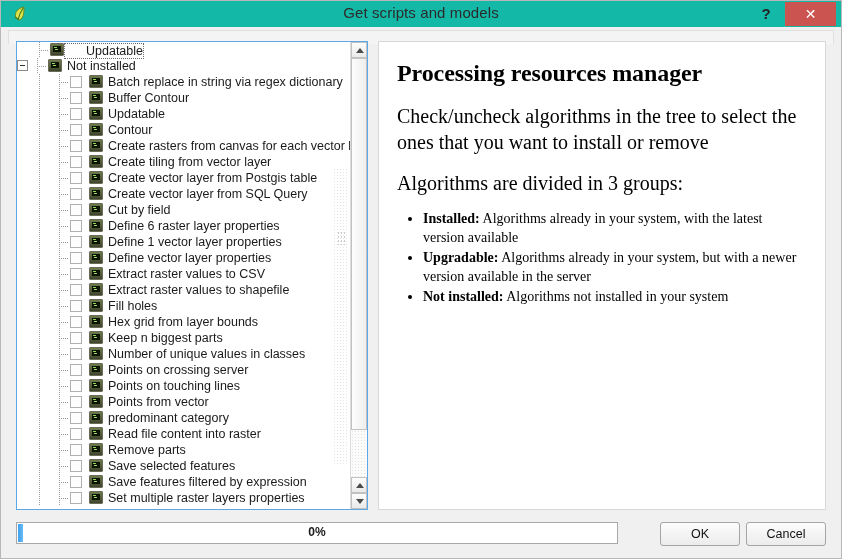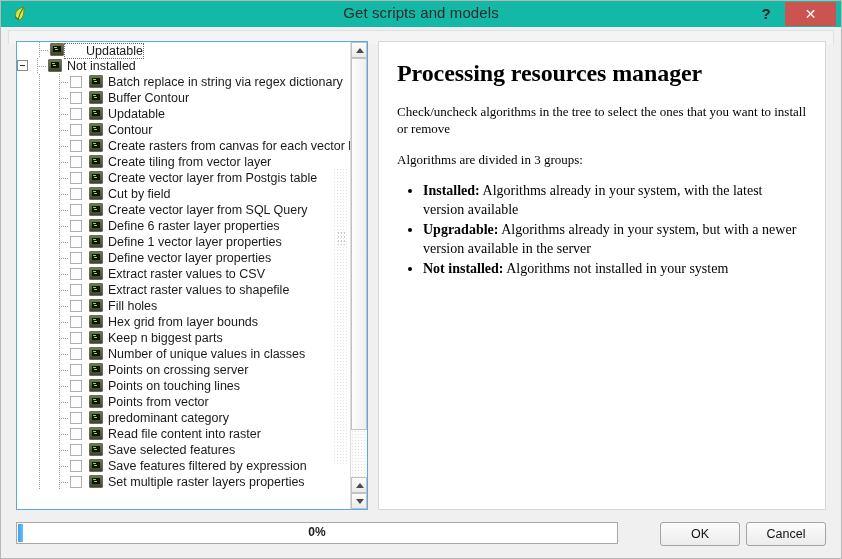--- a/index.html
+++ b/index.html
@@ -142,21 +142,21 @@
   .desc-panel{
     position:absolute;left:377px;top:14px;right:15px;height:469px;
     background:#ffffff;border:1px solid #d8d8d8;box-sizing:border-box;
     padding:14px 18px;overflow:hidden;
     font-family:"Liberation Serif", serif;
     color:#000;
   }
   .desc-panel h1{
     margin:4px 0 16px 0;font-size:24px;font-weight:bold;letter-spacing:-.1px;
   }
-  .desc-panel p{margin:0 0 14px 0;font-size:13px;line-height:1.32;}
+  .desc-panel p{margin:0 0 14px 0;font-size:20px;line-height:1.32;}
   .desc-panel ul{margin:0;padding-left:26px;}
   .desc-panel li{font-size:14px;line-height:1.32;margin-bottom:2px;}
   .desc-panel li b{font-weight:bold;}
 
   
   .progress{
     position:absolute;left:15px;top:495px;width:602px;height:22px;
     background:#ffffff;border:1px solid #a9a9a9;box-sizing:border-box;
   }
   .progress .fill{
@@ -201,36 +201,37 @@
       <div class="tree-inner" id="tree-rows">
           <div class="row selected"><span class="ind" style="width:13px"></span><span class="guide elbow"></span><span class="sicon"></span><span class="lbl">Updatable</span></div>
           <div class="row"><span class="expander"></span><span class="guide elbow"></span><span class="sicon"></span><span class="lbl">Not installed</span></div>
           <div class="row"><span class="ind" style="width:13px"></span><span class="guide"></span><span class="guide elbow"></span><span class="chk"></span><span class="sicon" style="margin-left:7px"></span><span class="lbl">Batch replace in string via regex dictionary</span></div>
           <div class="row"><span class="ind" style="width:13px"></span><span class="guide"></span><span class="guide elbow"></span><span class="chk"></span><span class="sicon" style="margin-left:7px"></span><span class="lbl">Buffer Contour</span></div>
           <div class="row"><span class="ind" style="width:13px"></span><span class="guide"></span><span class="guide elbow"></span><span class="chk"></span><span class="sicon" style="margin-left:7px"></span><span class="lbl">Updatable</span></div>
           <div class="row"><span class="ind" style="width:13px"></span><span class="guide"></span><span class="guide elbow"></span><span class="chk"></span><span class="sicon" style="margin-left:7px"></span><span class="lbl">Contour</span></div>
           <div class="row"><span class="ind" style="width:13px"></span><span class="guide"></span><span class="guide elbow"></span><span class="chk"></span><span class="sicon" style="margin-left:7px"></span><span class="lbl">Create rasters from canvas for each vector laye...</span></div>
           <div class="row"><span class="ind" style="width:13px"></span><span class="guide"></span><span class="guide elbow"></span><span class="chk"></span><span class="sicon" style="margin-left:7px"></span><span class="lbl">Create tiling from vector layer</span></div>
           <div class="row"><span class="ind" style="width:13px"></span><span class="guide"></span><span class="guide elbow"></span><span class="chk"></span><span class="sicon" style="margin-left:7px"></span><span class="lbl">Create vector layer from Postgis table</span></div>
+          <div class="row"><span class="ind" style="width:13px"></span><span class="guide"></span><span class="guide elbow"></span><span class="chk"></span><span class="sicon" style="margin-left:7px"></span><span class="lbl">Create vector layer from SQL Query</span></div>
           <div class="row"><span class="ind" style="width:13px"></span><span class="guide"></span><span class="guide elbow"></span><span class="chk"></span><span class="sicon" style="margin-left:7px"></span><span class="lbl">Cut by field</span></div>
-          <div class="row"><span class="ind" style="width:13px"></span><span class="guide"></span><span class="guide elbow"></span><span class="chk"></span><span class="sicon" style="margin-left:7px"></span><span class="lbl">Create vector layer from SQL Query</span></div>
           <div class="row"><span class="ind" style="width:13px"></span><span class="guide"></span><span class="guide elbow"></span><span class="chk"></span><span class="sicon" style="margin-left:7px"></span><span class="lbl">Define 6 raster layer properties</span></div>
           <div class="row"><span class="ind" style="width:13px"></span><span class="guide"></span><span class="guide elbow"></span><span class="chk"></span><span class="sicon" style="margin-left:7px"></span><span class="lbl">Define 1 vector layer properties</span></div>
           <div class="row"><span class="ind" style="width:13px"></span><span class="guide"></span><span class="guide elbow"></span><span class="chk"></span><span class="sicon" style="margin-left:7px"></span><span class="lbl">Define vector layer properties</span></div>
           <div class="row"><span class="ind" style="width:13px"></span><span class="guide"></span><span class="guide elbow"></span><span class="chk"></span><span class="sicon" style="margin-left:7px"></span><span class="lbl">Extract raster values to CSV</span></div>
           <div class="row"><span class="ind" style="width:13px"></span><span class="guide"></span><span class="guide elbow"></span><span class="chk"></span><span class="sicon" style="margin-left:7px"></span><span class="lbl">Extract raster values to shapefile</span></div>
           <div class="row"><span class="ind" style="width:13px"></span><span class="guide"></span><span class="guide elbow"></span><span class="chk"></span><span class="sicon" style="margin-left:7px"></span><span class="lbl">Fill holes</span></div>
           <div class="row"><span class="ind" style="width:13px"></span><span class="guide"></span><span class="guide elbow"></span><span class="chk"></span><span class="sicon" style="margin-left:7px"></span><span class="lbl">Hex grid from layer bounds</span></div>
           <div class="row"><span class="ind" style="width:13px"></span><span class="guide"></span><span class="guide elbow"></span><span class="chk"></span><span class="sicon" style="margin-left:7px"></span><span class="lbl">Keep n biggest parts</span></div>
           <div class="row"><span class="ind" style="width:13px"></span><span class="guide"></span><span class="guide elbow"></span><span class="chk"></span><span class="sicon" style="margin-left:7px"></span><span class="lbl">Number of unique values in classes</span></div>
           <div class="row"><span class="ind" style="width:13px"></span><span class="guide"></span><span class="guide elbow"></span><span class="chk"></span><span class="sicon" style="margin-left:7px"></span><span class="lbl">Points on crossing server</span></div>
           <div class="row"><span class="ind" style="width:13px"></span><span class="guide"></span><span class="guide elbow"></span><span class="chk"></span><span class="sicon" style="margin-left:7px"></span><span class="lbl">Points on touching lines</span></div>
           <div class="row"><span class="ind" style="width:13px"></span><span class="guide"></span><span class="guide elbow"></span><span class="chk"></span><span class="sicon" style="margin-left:7px"></span><span class="lbl">Points from vector</span></div>
           <div class="row"><span class="ind" style="width:13px"></span><span class="guide"></span><span class="guide elbow"></span><span class="chk"></span><span class="sicon" style="margin-left:7px"></span><span class="lbl">predominant category</span></div>
           <div class="row"><span class="ind" style="width:13px"></span><span class="guide"></span><span class="guide elbow"></span><span class="chk"></span><span class="sicon" style="margin-left:7px"></span><span class="lbl">Read file content into raster</span></div>
+          <div class="row"><span class="ind" style="width:13px"></span><span class="guide"></span><span class="guide elbow"></span><span class="chk"></span><span class="sicon" style="margin-left:7px"></span><span class="lbl">Remove parts</span></div>
           <div class="row"><span class="ind" style="width:13px"></span><span class="guide"></span><span class="guide elbow"></span><span class="chk"></span><span class="sicon" style="margin-left:7px"></span><span class="lbl">Save selected features</span></div>
           <div class="row"><span class="ind" style="width:13px"></span><span class="guide"></span><span class="guide elbow"></span><span class="chk"></span><span class="sicon" style="margin-left:7px"></span><span class="lbl">Save features filtered by expression</span></div>
           <div class="row"><span class="ind" style="width:13px"></span><span class="guide"></span><span class="guide elbow"></span><span class="chk"></span><span class="sicon" style="margin-left:7px"></span><span class="lbl">Set multiple raster layers properties</span></div>
         </div>
 
       <div class="sb inner">
         <div class="sb-track-dots" style="top:126px;height:298px;"></div>
         <div class="sb-grip" style="top:196px;"></div>
       </div>
 

